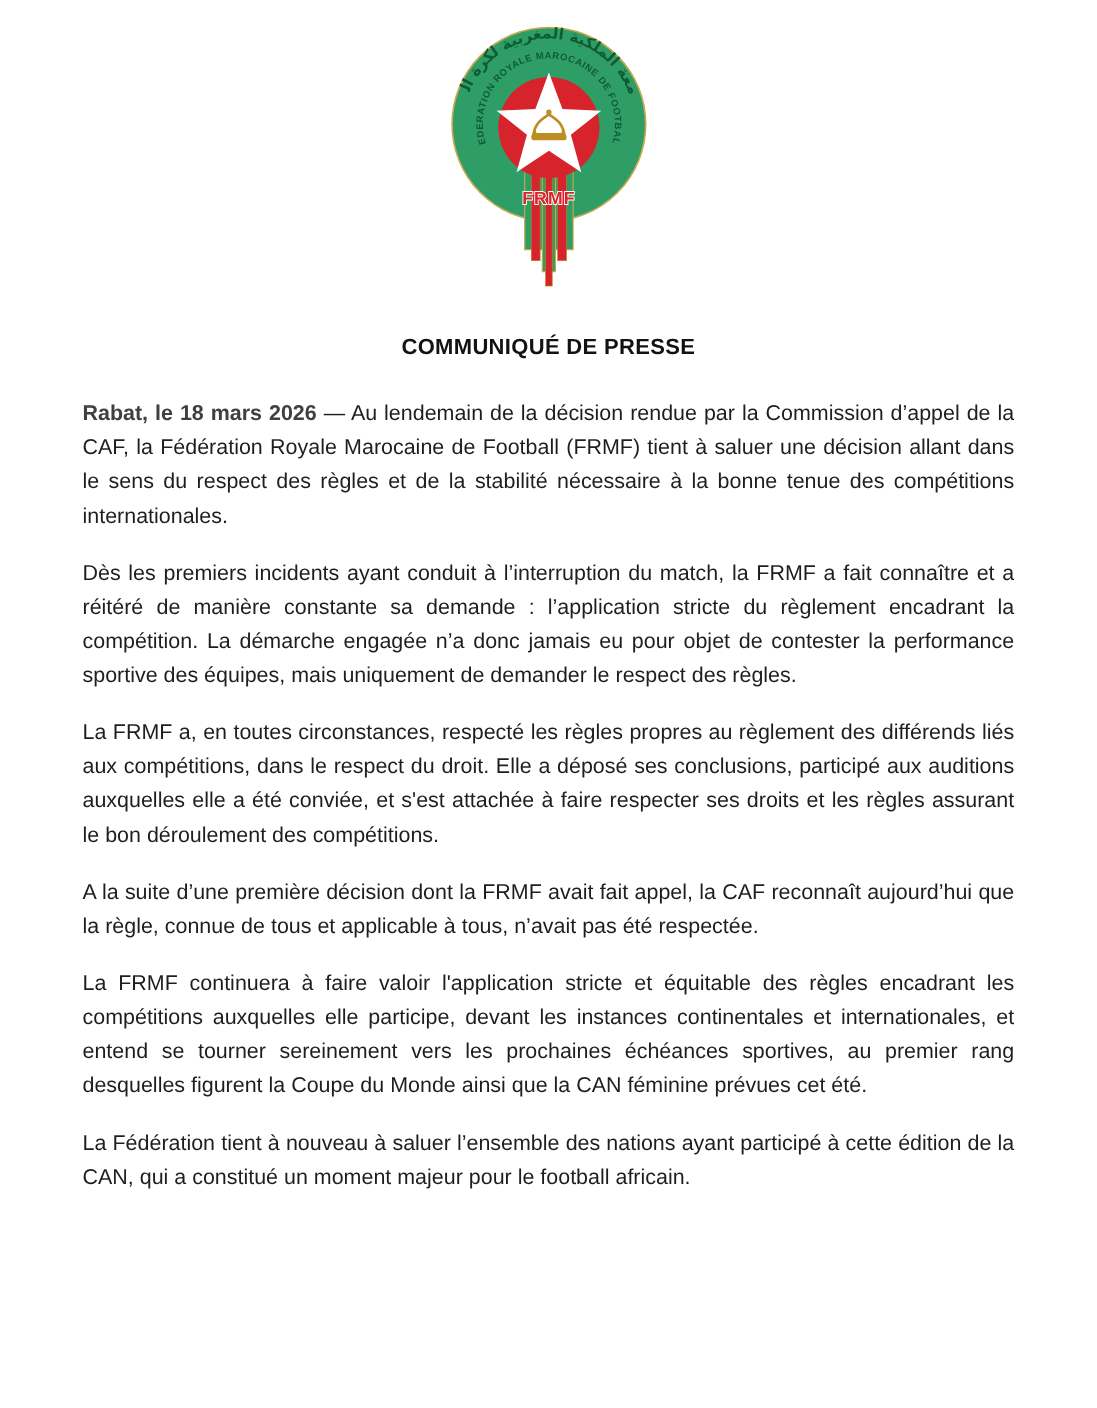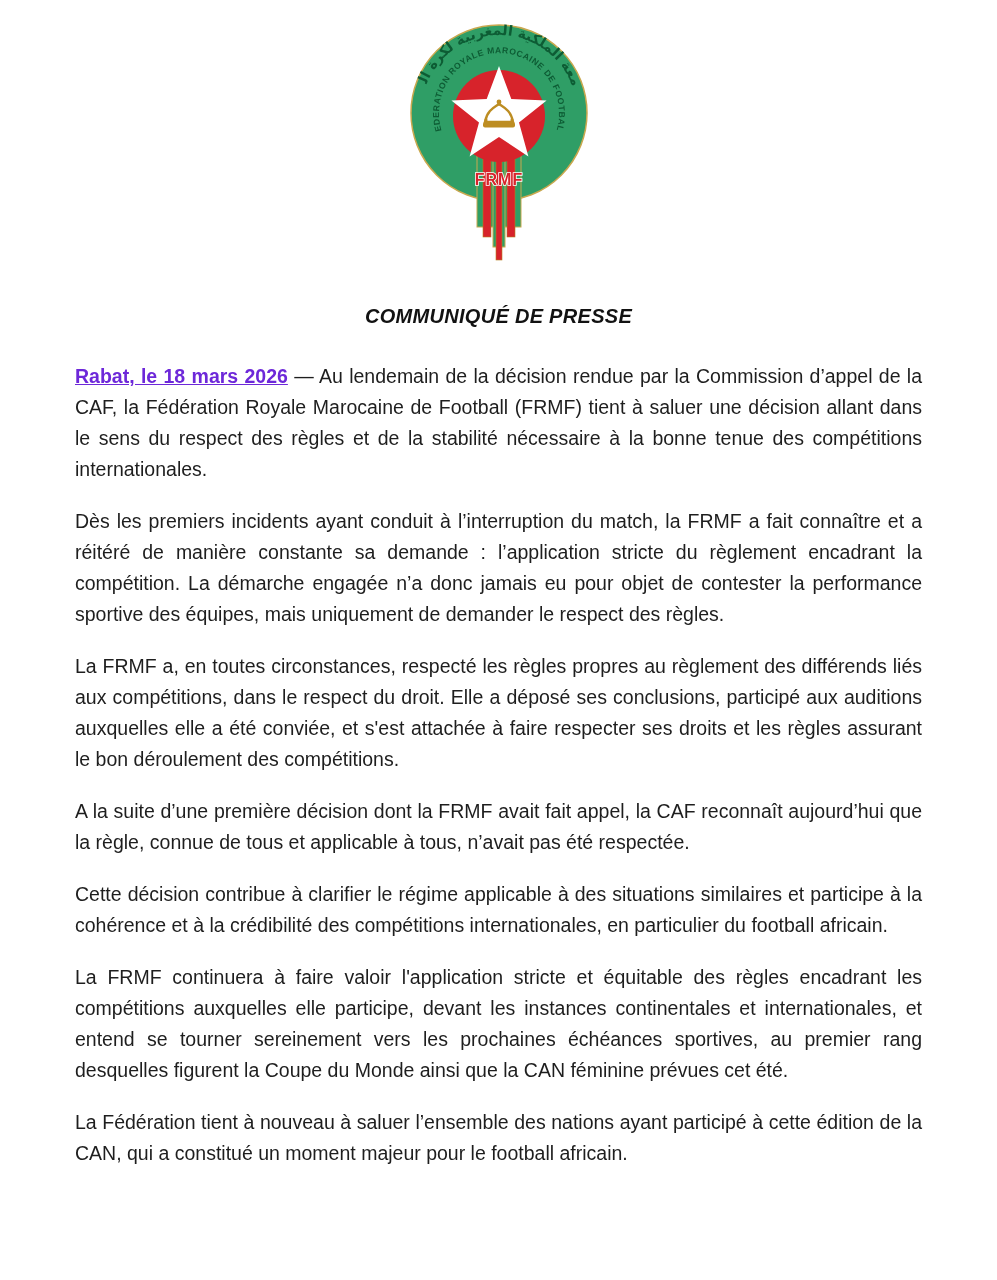--- a/index.html
+++ b/index.html
@@ -25,36 +25,34 @@
   .logo-wrap svg {
     display: block;
   }
   .title {
     margin: 42px 0 0 0;
     text-align: center;
     font-size: 20px;
     font-weight: 700;
     letter-spacing: 0.3px;
     color: #121212;
-    font-style: italic;
   }
   .content {
     margin: 33px 75px 0 75px;
   }
   .content p {
     margin: 0 0 21px 0;
     font-size: 19.5px;
     line-height: 31px;
     text-align: justify;
     color: #1e1e1e;
   }
   .content p strong {
     font-weight: 700;
-    color: #6d28d9;
-    text-decoration: underline;
+    color: #404040;
   }
   .arc-text-ar {
     font-family: "DejaVu Sans", sans-serif;
     font-size: 14px;
     font-weight: 700;
     fill: #0d5c34;
   }
   .arc-text-la {
     font-family: "Liberation Sans", sans-serif;
     font-size: 8.6px;
@@ -121,18 +119,17 @@
   </div>
 
   <h1 class="title">COMMUNIQUÉ DE PRESSE</h1>
 
   <div class="content">
     <p><strong>Rabat, le 18 mars 2026</strong><span> — Au lendemain de la décision rendue par la Commission d’appel de la CAF, la Fédération Royale Marocaine de Football (FRMF) tient à saluer une décision allant dans le sens du respect des règles et de la stabilité nécessaire à la bonne tenue des compétitions internationales.</span></p>
 
     <p>Dès les premiers incidents ayant conduit à l’interruption du match, la FRMF a fait connaître et a réitéré de manière constante sa demande : l’application stricte du règlement encadrant la compétition. La démarche engagée n’a donc jamais eu pour objet de contester la performance sportive des équipes, mais uniquement de demander le respect des règles.</p>
     <p>La FRMF a, en toutes circonstances, respecté les règles propres au règlement des différends liés aux compétitions, dans le respect du droit. Elle a déposé ses conclusions, participé aux auditions auxquelles elle a été conviée, et s'est attachée à faire respecter ses droits et les règles assurant le bon déroulement des compétitions.</p>
     <p>A la suite d’une première décision dont la FRMF avait fait appel, la CAF reconnaît aujourd’hui que la règle, connue de tous et applicable à tous, n’avait pas été respectée.</p>
-    <p>Cette décision contribue à clarifier le régime applicable à des situations similaires et participe à la cohérence et à la crédibilité des compétitions internationales, en particulier du football africain.</p>
     <p>La FRMF continuera à faire valoir l'application stricte et équitable des règles encadrant les compétitions auxquelles elle participe, devant les instances continentales et internationales, et entend se tourner sereinement vers les prochaines échéances sportives, au premier rang desquelles figurent la Coupe du Monde ainsi que la CAN féminine prévues cet été.</p>
     <p>La Fédération tient à nouveau à saluer l’ensemble des nations ayant participé à cette édition de la CAN, qui a constitué un moment majeur pour le football africain.</p>
   </div>
 
 </div>
 
 </body></html>

